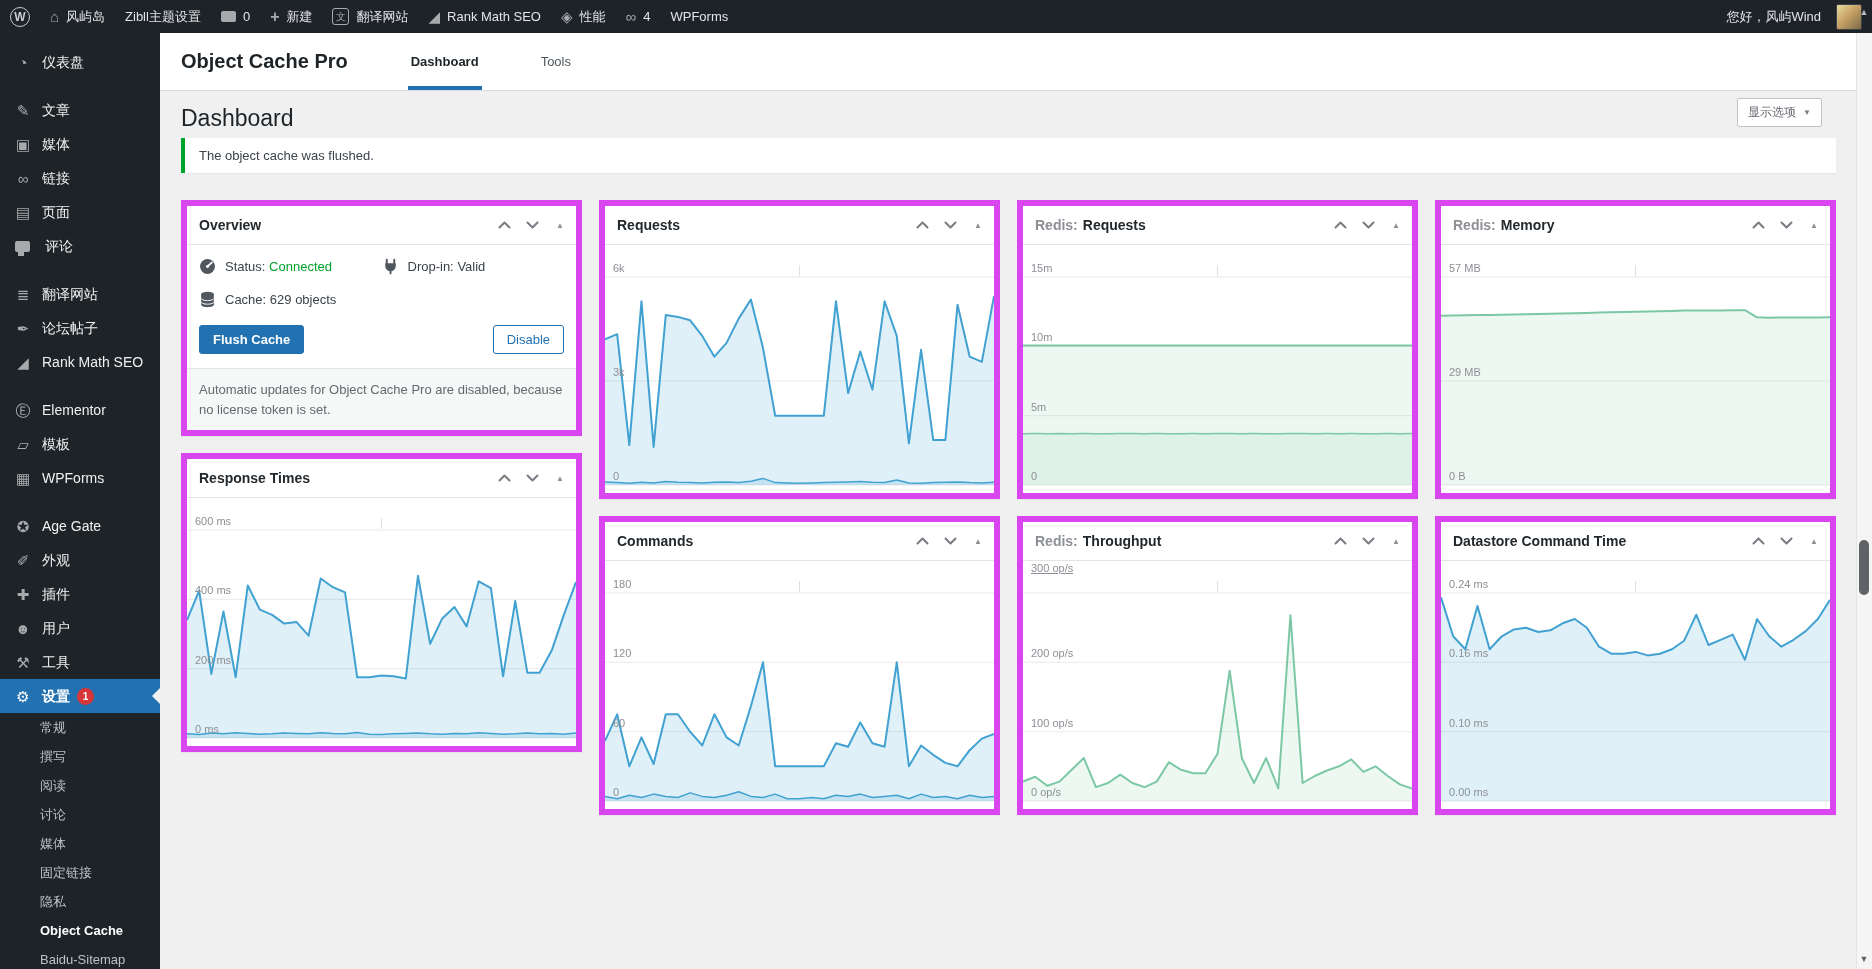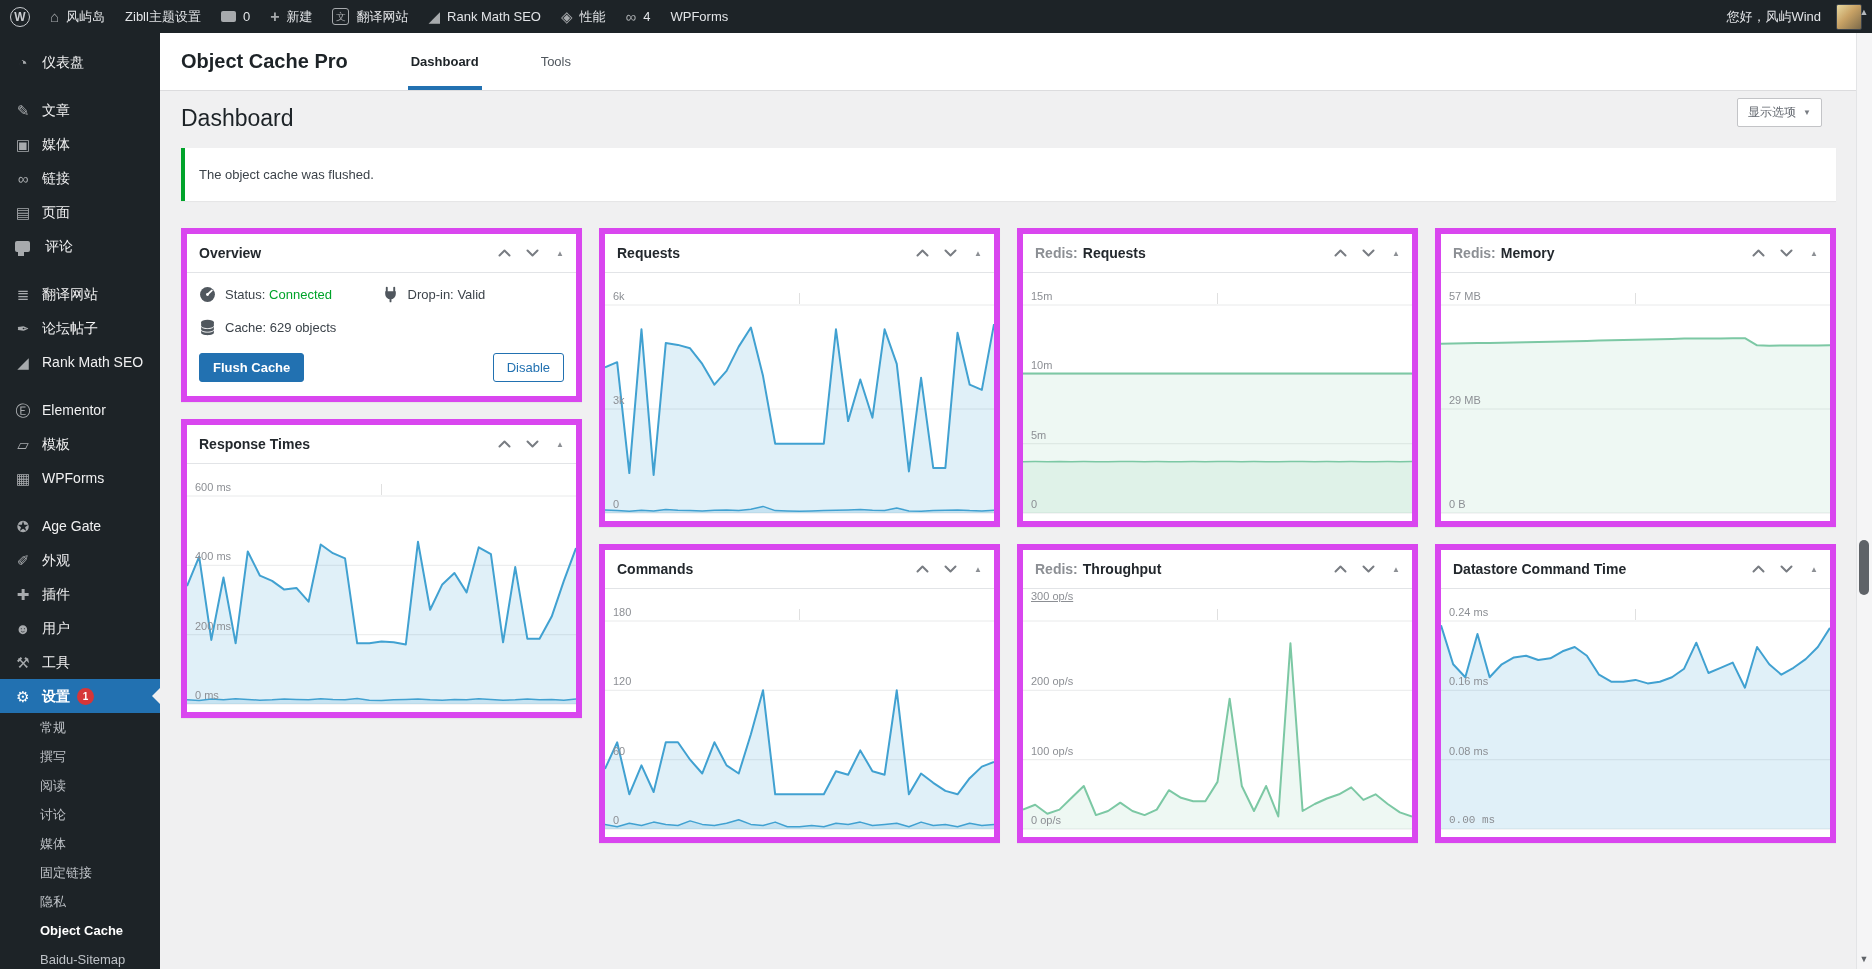--- a/index.html
+++ b/index.html
@@ -75,21 +75,21 @@
   .screen-options {
     position:absolute; top:7px; right:50px;
     background:#fff; border:1px solid #c3c4c7; border-radius:2px;
     font-family:inherit; font-size:12px; color:#646970;
     padding:5px 10px; display:flex; align-items:center; gap:7px; cursor:pointer;
   }
   .screen-options .caret { font-size:8px; color:#787c82; }
   h1.page-title { margin:0; padding:14px 0 6px; font-size:23px; font-weight:normal; color:#1d2327; }
   .notice {
     background:#fff; border-left:4px solid #00a32a; box-shadow:0 1px 1px rgba(0,0,0,.04);
-    padding:19px 14px; margin:10px 0 27px; color:#3c434a; font-size:13px;
+    padding:10px 14px; margin:0 0 27px; color:#3c434a; font-size:13px;
   }
 
   .grid { display:flex; gap:17px; }
   .col { flex:1; display:flex; flex-direction:column; gap:17px; min-width:0; }
 
   .panel { background:#fff; border:6px solid #d946ef; box-shadow:0 1px 1px rgba(0,0,0,.04); }
   .panel-h {
     display:flex; align-items:center; padding:11px 12px; border-bottom:1px solid #e2e4e7;
     font-size:14px; font-weight:bold; color:#23282d;
   }
@@ -335,20 +335,21 @@
                     <path d="M2 6.8 c0 1.2 2.7 2.2 6 2.2 s6 -1 6 -2.2 M2 10.2 c0 1.2 2.7 2.2 6 2.2 s6 -1 6 -2.2" stroke="#fff" stroke-width="0.9" fill="none"></path>
                   </svg>
                 <span><span>Cache:</span> <span>629 objects</span></span>
               </div>
             </div>
             <div class="ov-buttons">
               <button class="btn-primary">Flush Cache</button>
               <button class="btn-secondary">Disable</button>
             </div>
           </div>
+          <div class="ov-note">Automatic updates for Object Cache Pro are disabled, because no license token is set.</div>
         </div>
 
       <div class="panel chart-panel">
             <div class="panel-h">
               <span class="ptitle">Response Times</span>
               <span class="panel-controls">
                 <span class="pc-btn">
                   <svg width="15" height="10" viewBox="0 0 15 10">
                     <polyline points="2.5,7.5 7.5,2.5 12.5,7.5" fill="none" stroke="#787c82" stroke-width="2" stroke-linecap="round" stroke-linejoin="round"></polyline>
                   </svg>
@@ -568,22 +569,22 @@
                   <svg width="15" height="10" viewBox="0 0 15 10">
                     <polyline points="2.5,2.5 7.5,7.5 12.5,2.5" fill="none" stroke="#787c82" stroke-width="2" stroke-linecap="round" stroke-linejoin="round"></polyline>
                   </svg>
                 </span>
                 <span class="pc-collapse">▲</span>
               </span>
             </div>
             <div class="chart-body">
               <span class="ylab" style="top: 32px;">0.24 ms</span>
               <span class="ylab" style="top: 101px;">0.16 ms</span>
-              <span class="ylab" style="top: 171px;">0.08 ms</span>
-              <span class="ylab" style="top: 240px; font-family: Liberation Mono, monospace;">0.00 ms</span>
+              <span class="ylab" style="top: 171px;">0.10 ms</span>
+              <span class="ylab" style="top: 240px;">0.00 ms</span>
               <svg class="plot" viewBox="0 0 400 248" preserveAspectRatio="none">
                 <line x1="0" y1="32.0" x2="400" y2="32.0" stroke="#e9eaeb" stroke-width="1" vector-effect="non-scaling-stroke"></line>
                 <line x1="0" y1="101.3" x2="400" y2="101.3" stroke="#e9eaeb" stroke-width="1" vector-effect="non-scaling-stroke"></line>
                 <line x1="0" y1="170.7" x2="400" y2="170.7" stroke="#e9eaeb" stroke-width="1" vector-effect="non-scaling-stroke"></line>
                 <line x1="0" y1="240.0" x2="400" y2="240.0" stroke="#e9eaeb" stroke-width="1" vector-effect="non-scaling-stroke"></line>
                 <line x1="200" y1="20" x2="200" y2="31" stroke="#e0e0e0" stroke-width="1" vector-effect="non-scaling-stroke"></line>
                 <polygon points="0,240 0.0,36.3 12.5,75.3 25.0,88.3 37.5,45.0 50.0,88.3 62.5,75.3 75.0,68.4 87.5,66.7 100.0,71.0 112.5,69.3 125.0,62.3 137.5,58.0 150.0,66.7 162.5,85.7 175.0,92.7 187.5,92.7 200.0,90.9 212.5,94.4 225.0,92.7 237.5,88.3 250.0,79.7 262.5,53.7 275.0,84.0 287.5,78.8 300.0,73.6 312.5,98.7 325.0,58.0 337.5,75.3 350.0,85.7 362.5,78.8 375.0,70.1 387.5,58.0 400.0,38.9 400,240" fill="#41a1d1" fill-opacity="0.16"></polygon>
                 <polyline points="0.0,36.3 12.5,75.3 25.0,88.3 37.5,45.0 50.0,88.3 62.5,75.3 75.0,68.4 87.5,66.7 100.0,71.0 112.5,69.3 125.0,62.3 137.5,58.0 150.0,66.7 162.5,85.7 175.0,92.7 187.5,92.7 200.0,90.9 212.5,94.4 225.0,92.7 237.5,88.3 250.0,79.7 262.5,53.7 275.0,84.0 287.5,78.8 300.0,73.6 312.5,98.7 325.0,58.0 337.5,75.3 350.0,85.7 362.5,78.8 375.0,70.1 387.5,58.0 400.0,38.9" fill="none" stroke="#41a1d1" stroke-width="2" stroke-linejoin="round" vector-effect="non-scaling-stroke"></polyline>
               </svg>
             </div>

